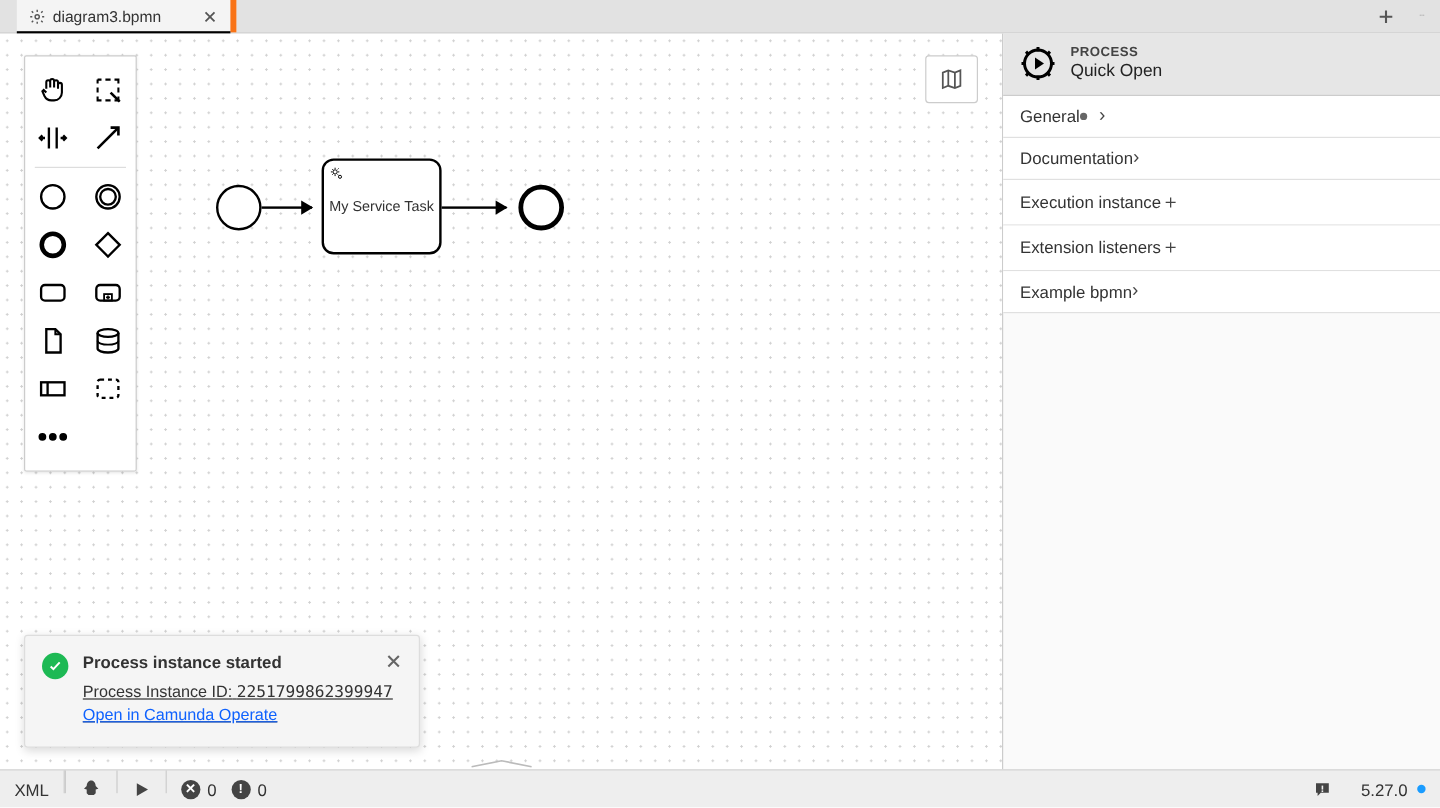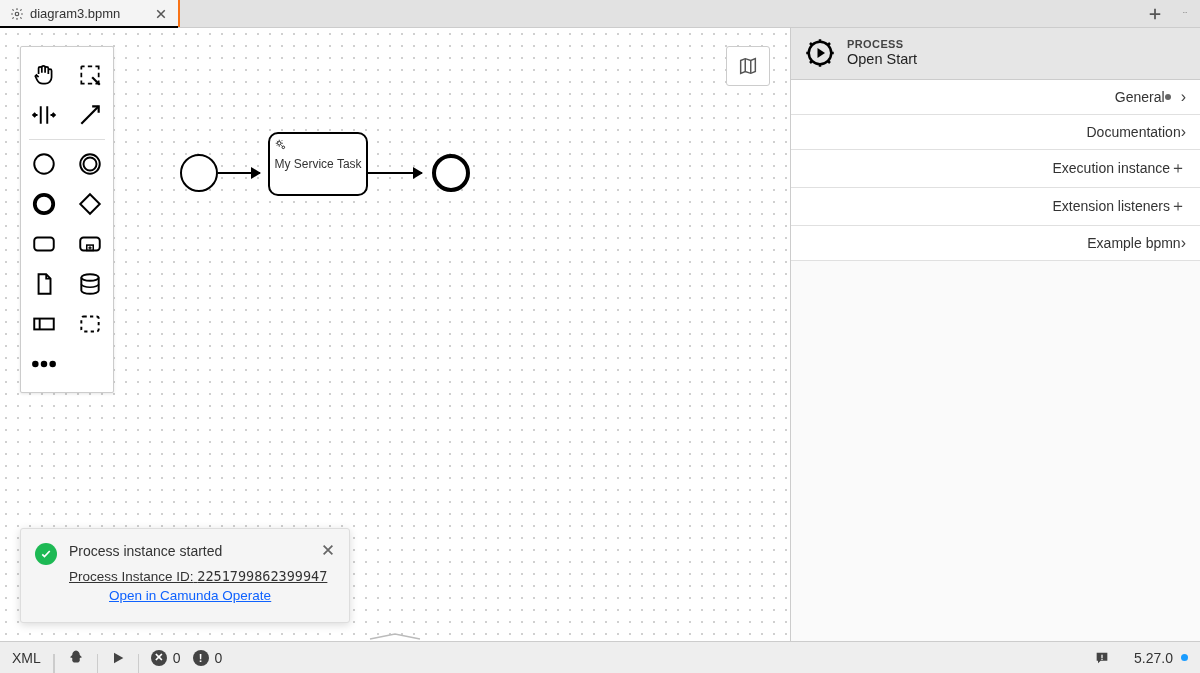--- a/index.html
+++ b/index.html
@@ -8,37 +8,37 @@
     font-family: -apple-system, BlinkMacSystemFont, "Segoe UI", Arial, sans-serif;
     font-size: 14px; color: #333; background: #fff;
   }
   
   .tabbar {
     height: 28px; display: flex; align-items: stretch;
     background: #e2e2e2; border-bottom: 1px solid #ccc;
   }
   .tab {
     display: flex; align-items: center; gap: 6px;
-    padding: 0 10px; background: #f4f4f4; border-right: 2px solid #f97316;
-    position: relative; max-width: 220px;
+    padding: 0 10px; background: #f4f4f4; border-right: 5px solid #f97316;
+    position: relative; max-width: 220px; margin-left: 14px;
   }
   .tab::after { content:""; position:absolute; left:0; right:0; bottom:-1px; height:2px; background:#000; }
   .tab .gear { width:14px; height:14px; }
   .tab .label { font-size: 13px; }
   .tab .close { margin-left: 28px; width:14px; height:14px; cursor:pointer; color:#555; display:flex; align-items:center; justify-content:center; }
   .tabbar-spacer { flex: 1; }
   .tabbar-btn { width: 30px; display:flex; align-items:center; justify-content:center; color:#555; cursor:pointer; }
   
   .main { display:flex; height: calc(673px - 28px - 32px); }
   .canvas-wrap { flex:1; position:relative; background:#fff;
     background-image: radial-gradient(#d0d0d0 1px, transparent 1px);
     background-size: 12px 12px;
   }
   .properties {
-    width: 410px; flex: none; background:#fafafa; border-left:1px solid #ccc;
+    width: 365px; flex: none; background:#fafafa; border-left:1px solid #ccc;
     display:flex; flex-direction:column;
   }
   
   .palette {
     position:absolute; top:18px; left:20px; width:94px;
     background:#fff; border:1px solid #ccc; border-radius:2px;
     padding:8px 0; box-shadow:0 1px 3px rgba(0,0,0,0.1);
     display:grid; grid-template-columns:1fr 1fr; gap:0;
   }
   .palette .tool {
@@ -54,21 +54,21 @@
     display:flex; align-items:center; justify-content:center; cursor:pointer;
   }
   
   .diagram { position:absolute; top:104px; left:160px; }
   .start-ev, .end-ev {
     width:38px; height:38px; border:2px solid #000; border-radius:50%; background:#fff;
     position:absolute;
   }
   .end-ev { border-width:4px; }
   .task {
-    width:100px; height:64px; border:2px solid #000; border-radius:10px; background:#fff;
+    width:100px; height:80px; border:2px solid #000; border-radius:10px; background:#fff;
     position:absolute; display:flex; align-items:center; justify-content:center;
     font-size:12px; text-align:center; padding:4px;
   }
   .task .task-icon { position:absolute; top:4px; left:4px; }
   .flow {
     position:absolute; height:2px; background:#000;
   }
   .flow::after {
     content:""; position:absolute; right:-1px; top:-5px;
     border-left:10px solid #000; border-top:6px solid transparent; border-bottom:6px solid transparent;
@@ -81,50 +81,50 @@
     padding:14px 16px 16px 48px;
   }
   .toast .check {
     position:absolute; left:14px; top:14px; width:22px; height:22px;
     border-radius:50%; background:#1db954; display:flex; align-items:center; justify-content:center;
   }
   .toast .close {
     position:absolute; right:12px; top:12px; width:18px; height:18px;
     color:#666; cursor:pointer; display:flex; align-items:center; justify-content:center; font-size:18px;
   }
-  .toast .title { font-weight:400; font-size:14px; margin-bottom:8px; }
+  .toast .title { font-weight:700; font-size:14px; margin-bottom:8px; }
   .toast .body { font-size:13.5px; color:#333; line-height:1.4;text-decoration:underline; }
   .toast .pid { font-family: ui-monospace, Menlo, monospace; }
-  .toast a { color:#0f62fe; text-decoration:underline; cursor:pointer;margin-left:40px; }
+  .toast a { color:#0f62fe; text-decoration:underline; cursor:pointer; }
   
   .drag-handle {
     position:absolute; bottom:0; left:50%; transform:translateX(-50%);
     width:60px; height:10px;
   }
   
   .prop-header {
     display:flex; align-items:center; gap:12px;
     padding:10px 14px; background:#e6e6e6; border-bottom:1px solid #ccc;
   }
   .prop-header .big-gear { width:30px; height:30px; }
   .prop-header .titles { line-height:1.2; }
   .prop-header .eyebrow { font-size:11px; font-weight:700; letter-spacing:0.4px; color:#444; }
   .prop-header .title { font-size:14.5px; color:#222; }
   .prop-group {
-    display:flex; align-items:center; justify-content:flex-end;
+    display:flex; align-items:center; justify-content:flex-start;
     padding:8px 14px; background:#fff; border-bottom:1px solid #e0e0e0;
     font-size:14px; cursor:pointer;
   }
   .prop-group .rhs { display:flex; align-items:center; gap:10px; color:#666; }
   .dot { width:6px; height:6px; border-radius:50%; background:#666; }
   .chev, .plus { font-size:16px; color:#444; }
   
   .statusbar {
     height:32px; background:#eee; border-top:1px solid #ccc;
-    display:flex; align-items:flex-end; font-size:14px; color:#333;
+    display:flex; align-items:flex-start; font-size:14px; color:#333;
   }
   .sb-item { padding:0 12px; display:flex; align-items:center; gap:6px; cursor:pointer; height:100%; }
   .sb-sep { width:1px; height:60%; background:#ccc; }
   .statusbar .spacer { flex:1; }
   .circ-badge {
     width:16px; height:16px; border-radius:50%; background:#444; color:#fff;
     display:flex; align-items:center; justify-content:center; font-size:11px; font-weight:700;
   }
   .sb-version-dot { width:7px; height:7px; border-radius:50%; background:#1a9cff; display:inline-block; margin-left:2px; vertical-align: top; }
   svg { display:block; }
@@ -310,21 +310,21 @@
     <div class="prop-header">
       <span class="big-gear">
         <svg viewBox="0 0 24 24" width="30" height="30" stroke="#000" fill="none" stroke-width="2">
             <circle cx="12" cy="12" r="9"></circle>
             <path d="M10 8l6 4-6 4V8z" fill="#000" stroke="none"></path>
             <path d="M12 1v3M12 20v3M1 12h3M20 12h3M4 4l2 2M18 18l2 2M4 20l2-2M18 6l2-2"></path>
           </svg>
       </span>
       <div class="titles">
         <div class="eyebrow">PROCESS</div>
-        <div class="title">Open Start</div>
+        <div class="title">Quick Open</div>
       </div>
     </div>
 
     <div class="prop-group">
       <span>General</span>
       <span class="rhs">
           <span class="dot"></span>
           <span class="chev">›</span>
         </span>
     </div>

